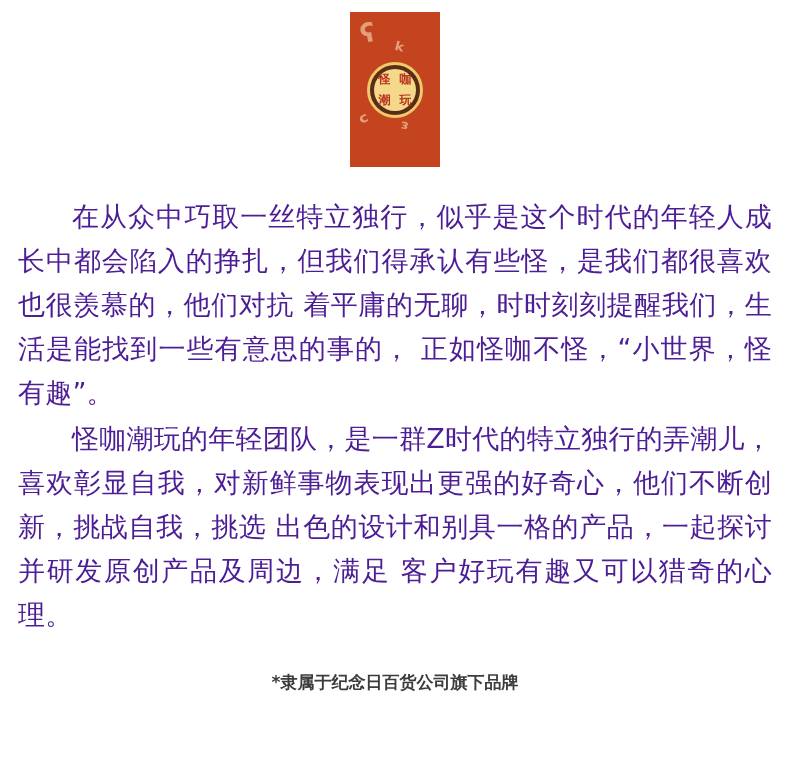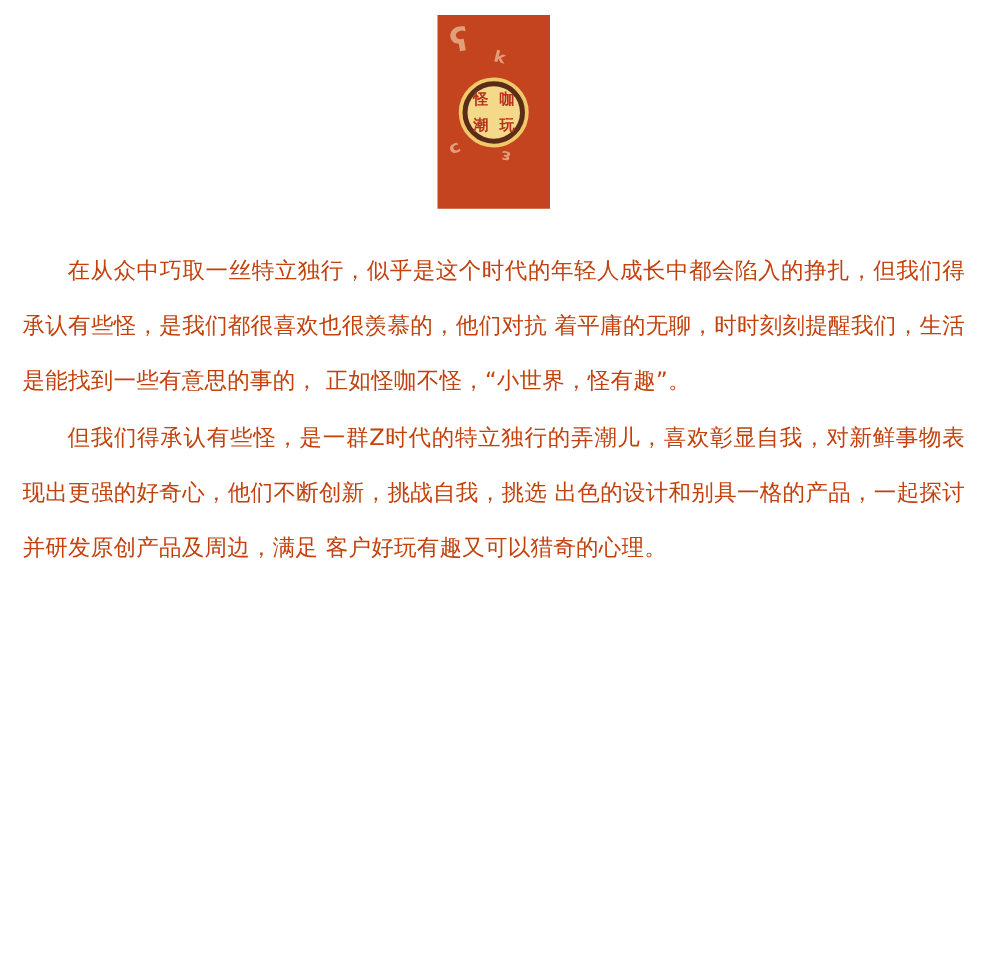--- a/index.html
+++ b/index.html
@@ -73,27 +73,27 @@
     font-size: 12px;
     font-weight: bold;
     line-height: 1;
   }
   .logo-badge .badge-inner span { display: block; }
 
   .content {
     padding: 28px 18px 0 18px;
   }
   .para {
-    font-size: 18px;
+    font-size: 27px;
     line-height: 44px;
     text-align: justify;
     text-justify: inter-ideograph;
     margin: 0 0 2px 0;
     text-indent: 2em;
-    color: #c2410c;
+    color: #4c1d95;
     letter-spacing: 0.2px;
   }
   .footnote {
     margin-top: 34px;
     text-align: center;
     font-size: 17px;
     font-weight: bold;
     color: #3c3c3c;
   }
 </style>
@@ -114,16 +114,17 @@
           <span>咖</span>
           <span>潮</span>
           <span>玩</span>
         </div>
       </div>
     </div>
   </div>
 
   <div class="content">
     <p class="para">在从众中巧取一丝特立独行，似乎是这个时代的年轻人成长中都会陷入的挣扎，但我们得承认有些怪，是我们都很喜欢也很羡慕的，他们对抗 着平庸的无聊，时时刻刻提醒我们，生活是能找到一些有意思的事的， 正如怪咖不怪，“小世界，怪有趣”。</p>
-    <p class="para">但我们得承认有些怪，是一群Z时代的特立独行的弄潮儿，喜欢彰显自我，对新鲜事物表现出更强的好奇心，他们不断创新，挑战自我，挑选 出色的设计和别具一格的产品，一起探讨并研发原创产品及周边，满足 客户好玩有趣又可以猎奇的心理。</p>
+    <p class="para">怪咖潮玩的年轻团队，是一群Z时代的特立独行的弄潮儿，喜欢彰显自我，对新鲜事物表现出更强的好奇心，他们不断创新，挑战自我，挑选 出色的设计和别具一格的产品，一起探讨并研发原创产品及周边，满足 客户好玩有趣又可以猎奇的心理。</p>
+    <div class="footnote">*隶属于纪念日百货公司旗下品牌</div>
   </div>
 
 </div>
 
 </body></html>

